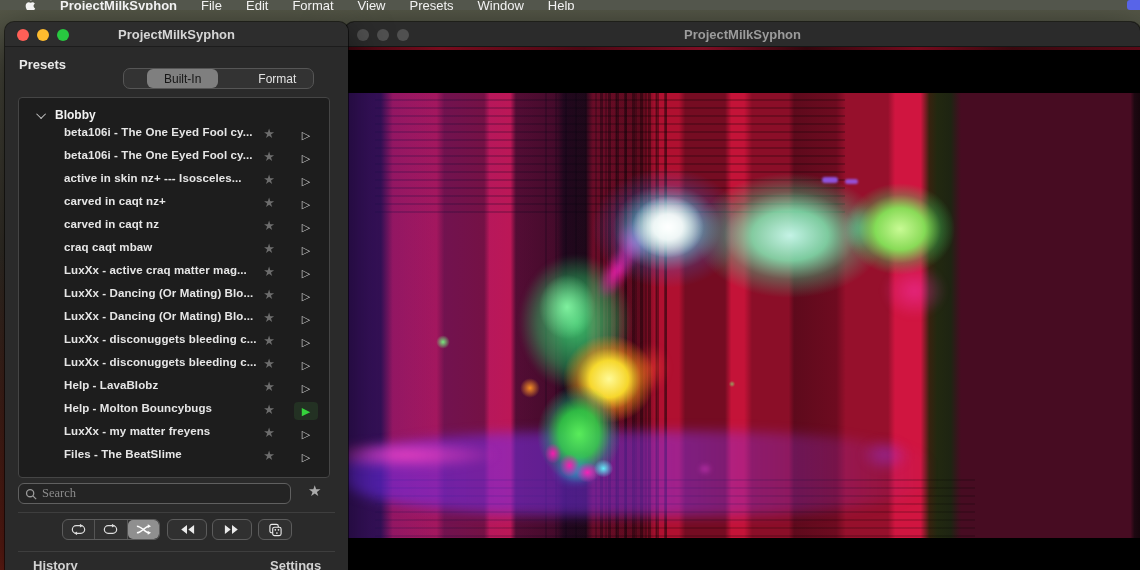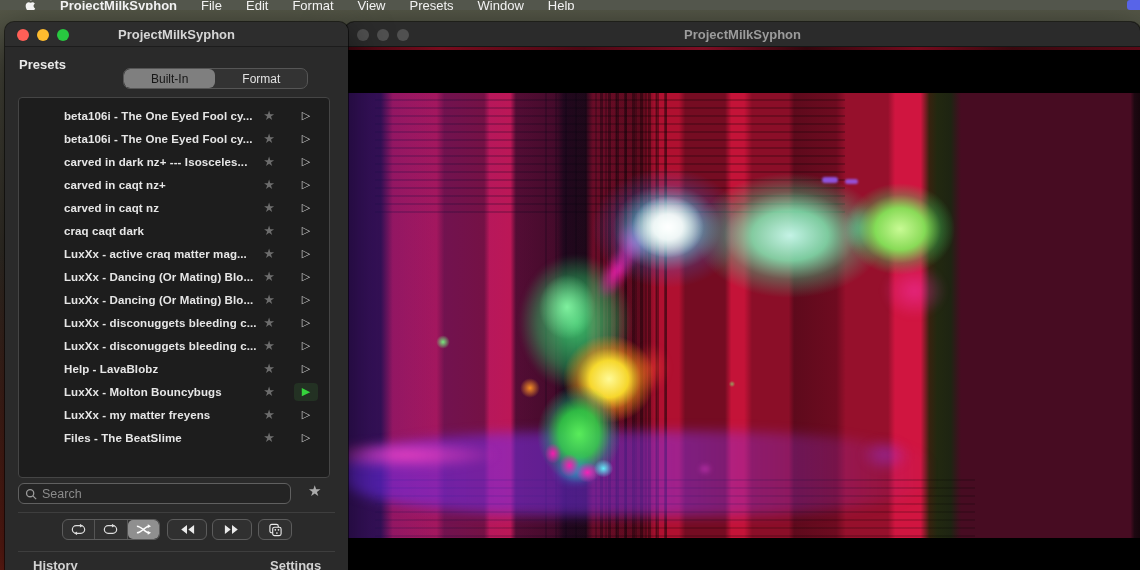--- a/index.html
+++ b/index.html
@@ -46,51 +46,51 @@
   
   .preset-window { left:5px; top:22px; width:343px; height:548px; background:#2a2a2a; overflow:hidden; }
   .preset-window .titlebar { background:#2d2d2d; color:#d6d6d6; border-bottom:1px solid #1c1c1c; }
   .presets-label { position:absolute; left:14px; top:35px; font-size:13px; font-weight:700; color:#e9e9e9; }
 
   .tabctrl {
     position:absolute; left:118px; top:46px; height:21px;
     display:flex; align-items:stretch; background:#333; border:1px solid #565656;
     border-radius:7px; overflow:hidden; font-size:12px;
   }
-  .tab { display:flex; align-items:center; justify-content:center; padding:0 27px; color:#e2e2e2; }
+  .tab { display:flex; align-items:center; justify-content:center; padding:0 17px; color:#e2e2e2;margin-left:23px; }
   .tab.sel { background:#7f7f7f; color:#161616; border-radius:6px; font-weight:400; }
 
   .list-panel {
     position:absolute; left:13px; top:75px; width:312px; height:381px;
     background:#1d1d1d; border:1px solid #454545; border-radius:4px;
     overflow:hidden; padding-top:6px;
   }
   .group-row { display:flex; align-items:center; height:22px; padding-left:20px; gap:9px; }
   .chev { width:7px; height:7px; border-left:1.6px solid #c2c2c2; border-bottom:1.6px solid #c2c2c2; transform:rotate(-45deg) translateY(-2px); }
   .group-label { font-size:12px; font-weight:700; color:#f2f2f2; }
 
-  .prow { display:flex; align-items:center; height:23px; padding-left:45px; }
+  .prow { display:flex; height:23px; padding-left:45px; }
   .plabel {
     flex:1 1 auto; font-size:11.5px; font-weight:700; color:#e6e6e6;
     white-space:nowrap; overflow:hidden; letter-spacing:.1px;
   }
   .pstar { flex:0 0 20px; text-align:center; font-size:13px; color:#6d6d6d; margin-right:15px; }
   .pplay { flex:0 0 24px; height:18px; margin-right:11px; display:flex; align-items:center; justify-content:center;
            font-size:11px; color:#cfcfcf; border-radius:4px; }
   .prow.playing .pplay { background:#233123; color:#35d43c; }
 
   .search-field {
     position:absolute; left:13px; top:461px; width:273px; height:21px;
     border:1px solid #606060; border-radius:6px; background:#242424;
     display:flex; align-items:center; padding:0 6px; gap:5px;
   }
   .search-field svg { flex:0 0 auto; }
   .search-field input {
     flex:1; background:transparent; border:none; outline:none;
-    font-size:12.5px; color:#ddd; font-family:Liberation Sans, sans-serif;
+    font-size:12.5px; color:#ddd; font-family:Liberation Serif, serif;
   }
   .search-field input::placeholder { color:#8b8b8b; }
   .fav-star { position:absolute; left:303px; top:460px; font-size:15px; color:#ababab; }
 
   .hdiv { position:absolute; left:13px; right:13px; height:1px; background:#3e3e3e; }
 
   .controls { position:absolute; left:0; top:497px; width:343px; height:22px; }
   .segctrl {
     position:absolute; left:57px; top:0; width:98px; height:21px;
     display:flex; border:1px solid #5c5c5c; border-radius:6px; background:#303030; overflow:hidden;
@@ -223,58 +223,62 @@
   </div>
 
   <div class="presets-label">Presets</div>
 
   <div class="tabctrl">
     <div class="tab sel">Built-In</div>
     <div class="tab">Format</div>
   </div>
 
   <div class="list-panel">
+    <div class="group-row">
+      <span class="chev"></span>
+      <span class="group-label">Blobby</span>
+    </div>
     <div id="preset-items">
         <div class="prow">
     <span class="plabel">beta106i - The One Eyed Fool cy...</span>
     <span class="pstar">★</span>
     <span class="pplay">
             <span>▷</span>
           </span>
   </div>
         <div class="prow">
     <span class="plabel">beta106i - The One Eyed Fool cy...</span>
     <span class="pstar">★</span>
     <span class="pplay">
             <span>▷</span>
           </span>
   </div>
         <div class="prow">
-    <span class="plabel">carved in dark nz+ --- Isosceles...</span>
+    <span class="plabel">active in skin nz+ --- Isosceles...</span>
     <span class="pstar">★</span>
     <span class="pplay">
             <span>▷</span>
           </span>
   </div>
         <div class="prow">
     <span class="plabel">carved in caqt nz+</span>
     <span class="pstar">★</span>
     <span class="pplay">
             <span>▷</span>
           </span>
   </div>
         <div class="prow">
     <span class="plabel">carved in caqt nz</span>
     <span class="pstar">★</span>
     <span class="pplay">
             <span>▷</span>
           </span>
   </div>
         <div class="prow">
-    <span class="plabel">craq caqt dark</span>
+    <span class="plabel">craq caqt mbaw</span>
     <span class="pstar">★</span>
     <span class="pplay">
             <span>▷</span>
           </span>
   </div>
         <div class="prow">
     <span class="plabel">LuxXx - active craq matter mag...</span>
     <span class="pstar">★</span>
     <span class="pplay">
             <span>▷</span>
@@ -309,21 +313,21 @@
           </span>
   </div>
         <div class="prow">
     <span class="plabel">Help - LavaBlobz</span>
     <span class="pstar">★</span>
     <span class="pplay">
             <span>▷</span>
           </span>
   </div>
         <div class="prow playing">
-    <span class="plabel">LuxXx - Molton Bouncybugs</span>
+    <span class="plabel">Help - Molton Bouncybugs</span>
     <span class="pstar">★</span>
     <span class="pplay">
             <span>▶</span>
           </span>
   </div>
         <div class="prow">
     <span class="plabel">LuxXx - my matter freyens</span>
     <span class="pstar">★</span>
     <span class="pplay">
             <span>▷</span>

